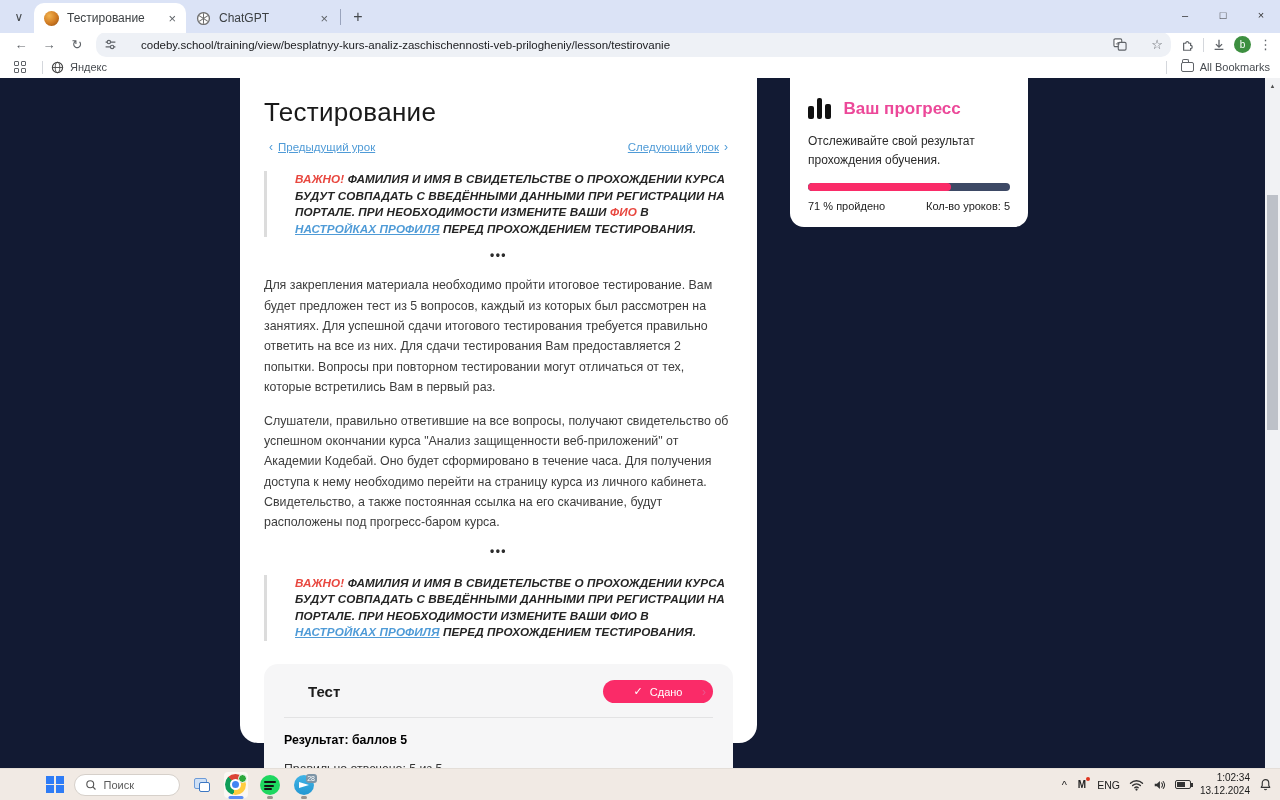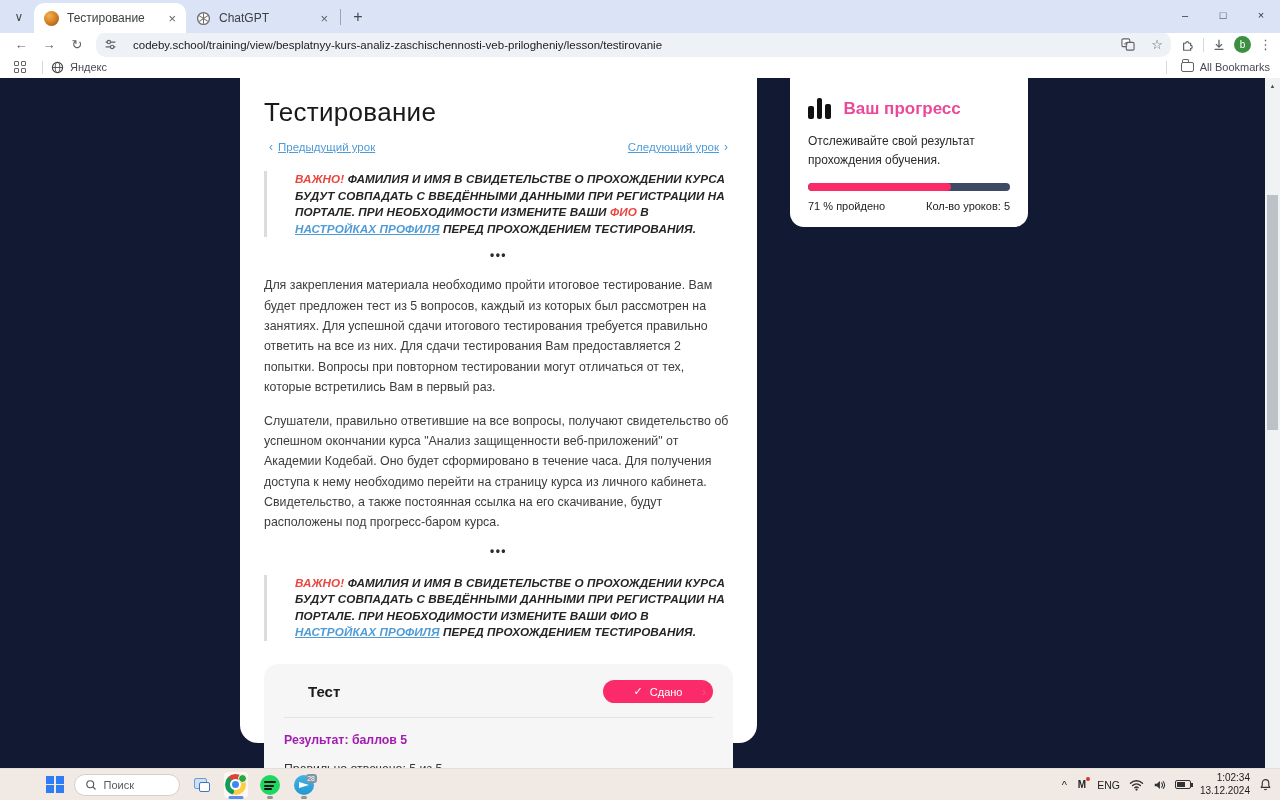--- a/index.html
+++ b/index.html
@@ -14,21 +14,21 @@
   .tab .title { flex:1; white-space:nowrap; overflow:hidden; }
   .tab .close { border:none; background:transparent; color:#5f6368; font-size:13px; cursor:pointer; padding:0 2px; }
   .favicon-codeby { width:15px; height:15px; border-radius:50%; background:radial-gradient(circle at 35% 32%, #f2b24e, #cf7a22 55%, #8a4a12); flex:none; }
   .favicon-gpt { flex:none; }
   .tab-sep { width:1px; height:16px; background:#9aa4bd; margin:0 4px 8px 2px; }
   .new-tab { width:26px; height:26px; margin-bottom:3px; border:none; background:transparent; color:#45494d; font-size:16px; cursor:pointer; }
   .win-controls { position:absolute; right:0; top:0; height:30px; display:flex; align-items:center; }
   .win-controls span { width:38px; text-align:center; font-size:11px; color:#333; cursor:pointer; }
   .toolbar { height:23px; background:#fff; display:flex; align-items:center; padding:0 8px; gap:2px; }
   .nav-btn { border:none; background:transparent; font-size:13px; color:#5f6368; width:26px; cursor:pointer; }
-  .omnibox { flex:1; height:25px; background:#eef1f6; border-radius:10px; display:flex; align-items:center; padding:0 8px; gap:16px; margin:0 4px; }
+  .omnibox { flex:1; height:25px; background:#eef1f6; border-radius:10px; display:flex; align-items:center; padding:0 8px; gap:24px; margin:0 4px; }
   .omnibox .url { flex:1; font-size:11.5px; color:#202124; white-space:nowrap; overflow:hidden; }
   .obx-icon { display:flex; align-items:center; cursor:pointer; }
   .star { font-size:13px; color:#5f6368; cursor:pointer; }
   .toolbar-right { display:flex; align-items:center; gap:8px; padding-left:4px; }
   .tb-sep { width:1px; height:14px; background:#d4d7dc; }
   .avatar { width:17px; height:17px; border-radius:50%; background:#3d8f40; color:#fff; font-size:10px; display:flex; align-items:center; justify-content:center; cursor:pointer; }
   .kebab { font-size:13px; color:#5f6368; cursor:pointer; }
   .bookmarks { height:22px; background:#fff; display:flex; align-items:center; padding:0 10px; font-size:11px; color:#474b50; }
   .apps-grid { display:grid; grid-template-columns:5px 5px; grid-gap:2px; margin:0 8px 0 4px; cursor:pointer; }
   .apps-grid i { width:5px; height:5px; border:1.4px solid #5f6368; border-radius:1px; }
@@ -50,21 +50,21 @@
   .bq-link { color:#4f9bd7; text-decoration:underline; cursor:pointer; }
   .dots-sep { text-align:center; font-size:12px; font-weight:bold; letter-spacing:1.5px; color:#2c2c2c; margin:11px 0 9px; }
   .para { font-size:12.4px; line-height:1.64; color:#3c3c3c; margin-top:13px; }
   .test-card { background:#f6f6f7; border-radius:14px; padding:16px 20px 16px; margin-top:23px; }
   .test-head { display:flex; justify-content:space-between; align-items:center;margin-left:24px; }
   .test-title { font-size:15px; font-weight:bold; color:#1c1c1c; }
   .badge-done { position:relative; background:#fa2b68; color:#fff; border:none; border-radius:12px; height:23px; min-width:110px; display:flex; align-items:center; justify-content:center; gap:7px; font-size:11px; cursor:pointer; padding:0 16px; }
   .badge-done .bchev { position:absolute; right:7px; color:#e8568d; font-size:12px; }
   .test-div { border-top:1px solid #e3e3e4; margin:14px 0 2px; }
   .rline { font-size:12.3px; color:#333; margin-top:15px; }
-  .rline.bold { font-weight:bold; color:#a21caf; }
+  .rline.bold { font-weight:bold; color:#000000; }
 
   .side-card { position:absolute; left:790px; top:0; width:238px; height:149px; background:#fff; border-radius:0 0 14px 14px; padding:20px 18px 0; }
   .sc-head { display:flex; align-items:center; gap:13px; }
   .bars-icon { display:flex; align-items:flex-end; gap:3px; height:21px; }
   .bars-icon i { width:5.5px; background:#111; border-radius:2px; }
   .bars-icon .b1 { height:13px; } .bars-icon .b2 { height:21px; } .bars-icon .b3 { height:15px; }
   .sc-title { font-size:17px; font-weight:bold; color:#ec4899; }
   .sc-desc { font-size:12px; line-height:1.55; color:#2a2a2a; margin-top:13px; }
   .pbar { margin-top:14px; height:8px; border-radius:4px; background:#3d4965; overflow:hidden; }
   .pbar-fill { height:100%; background:#fa2b68; border-radius:4px; }

